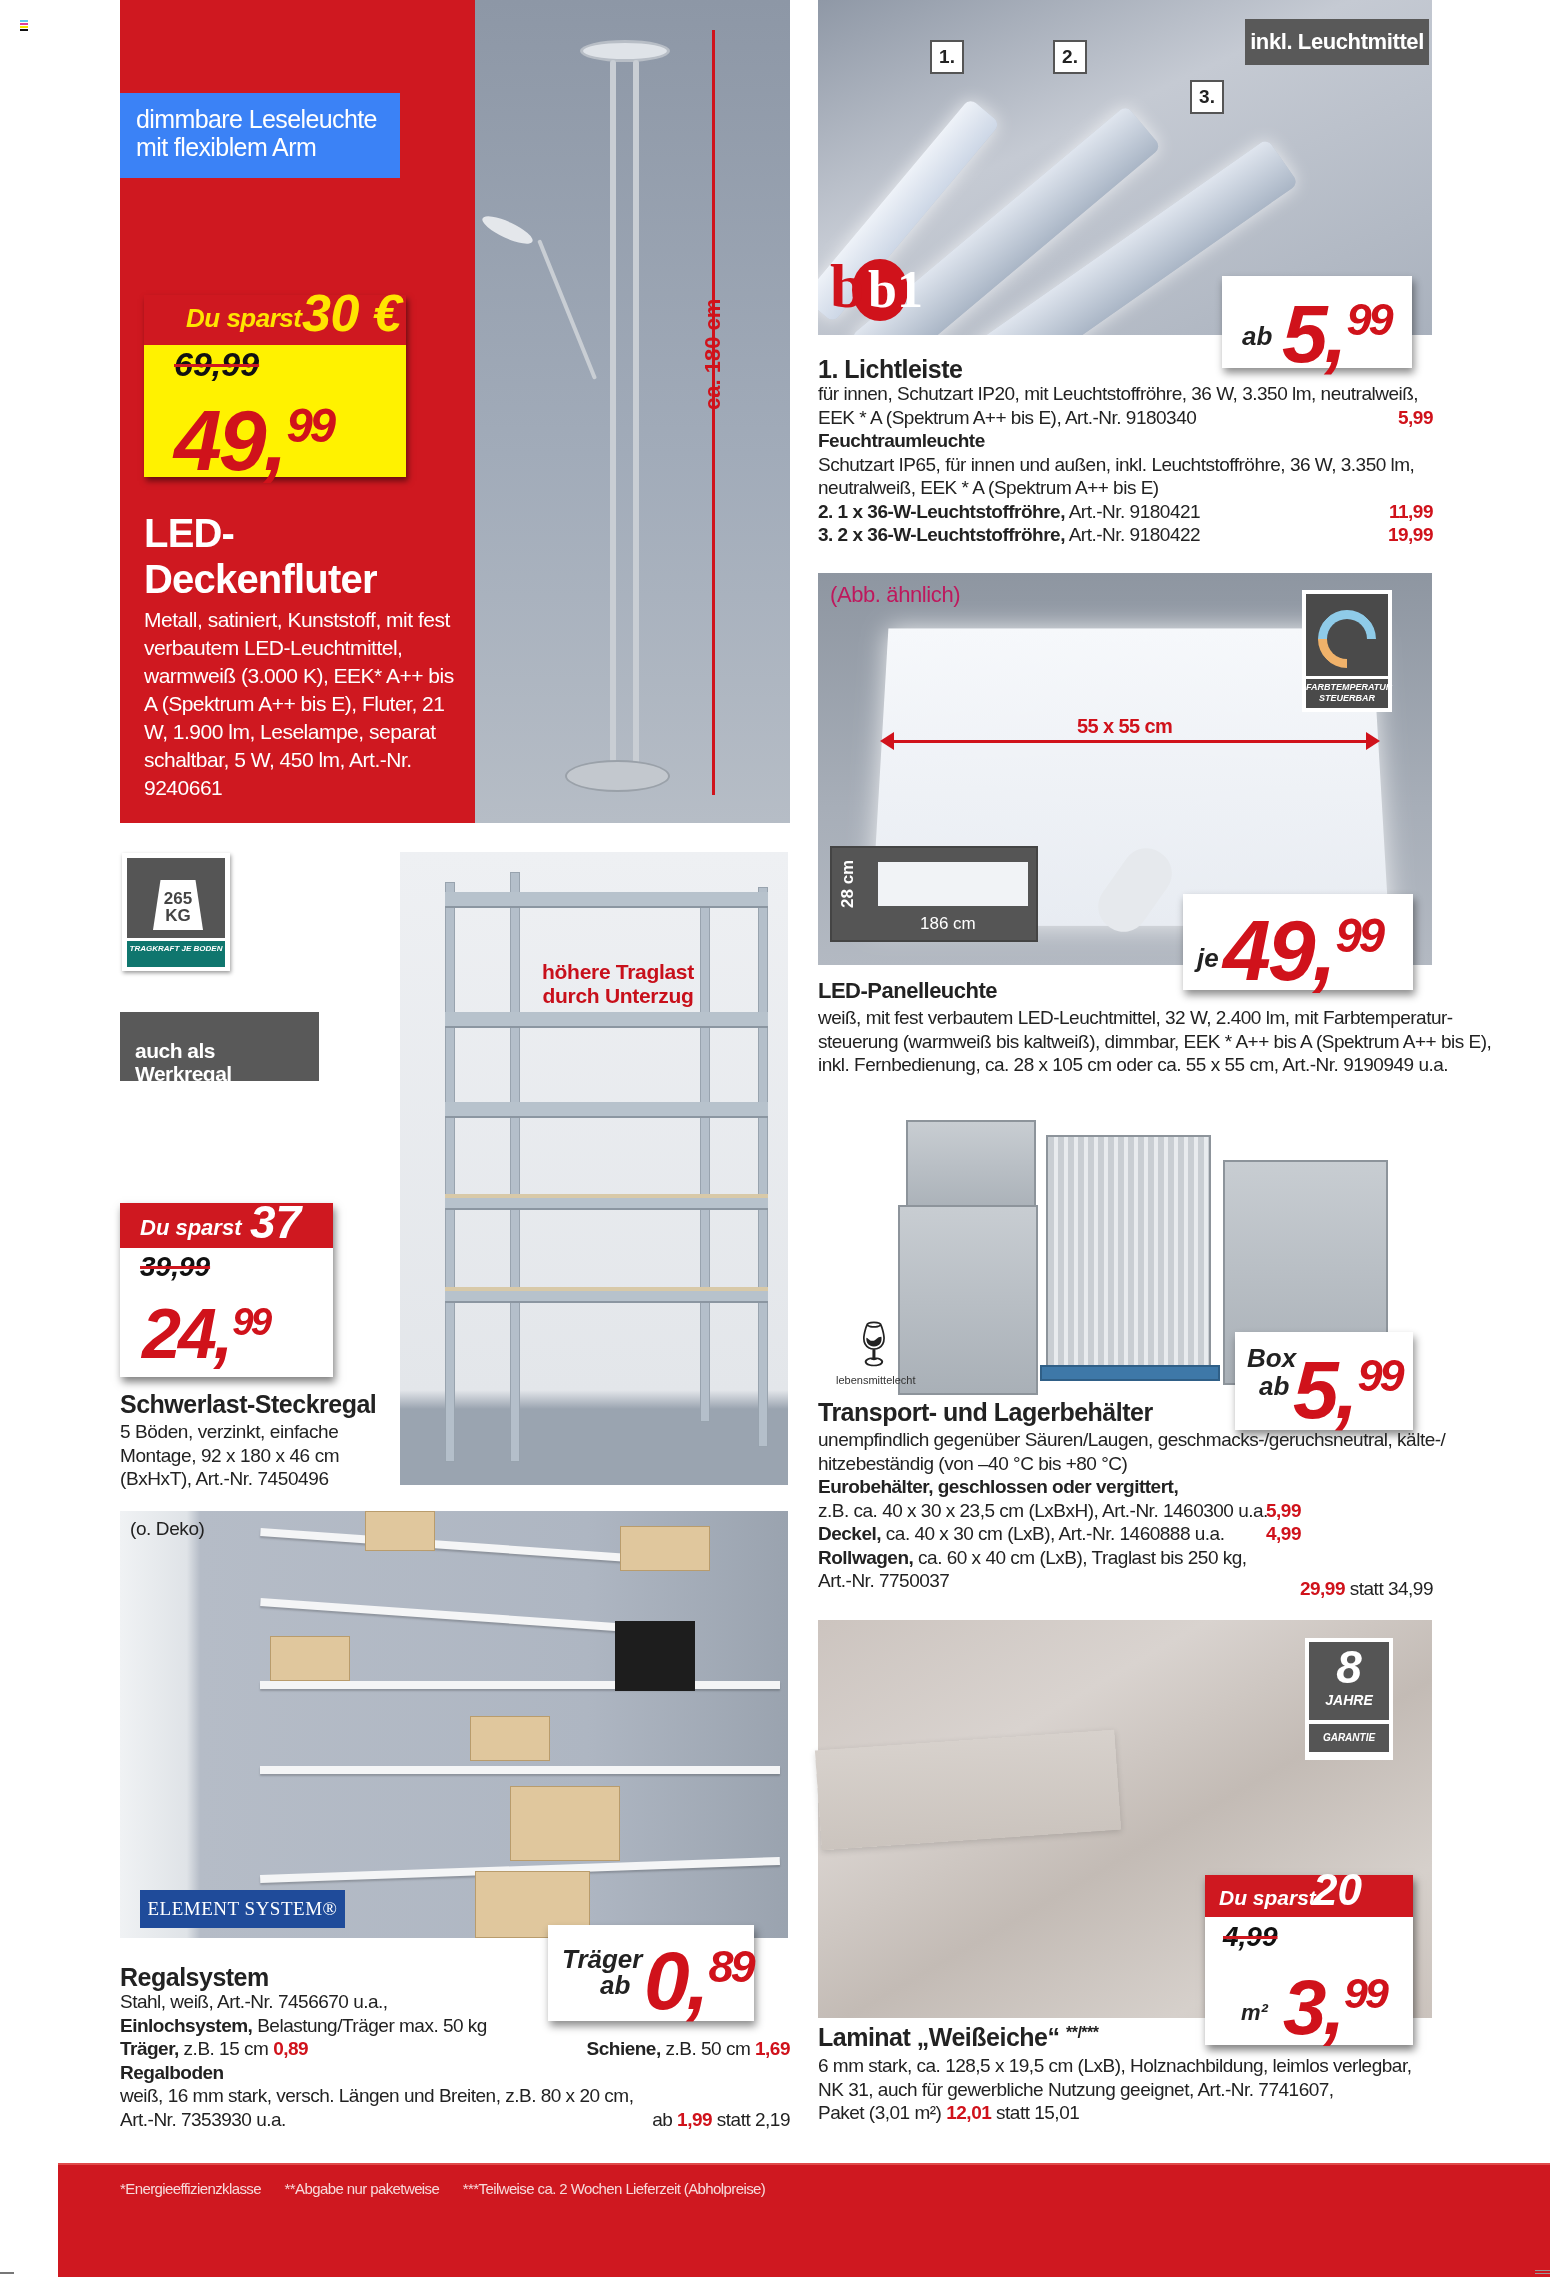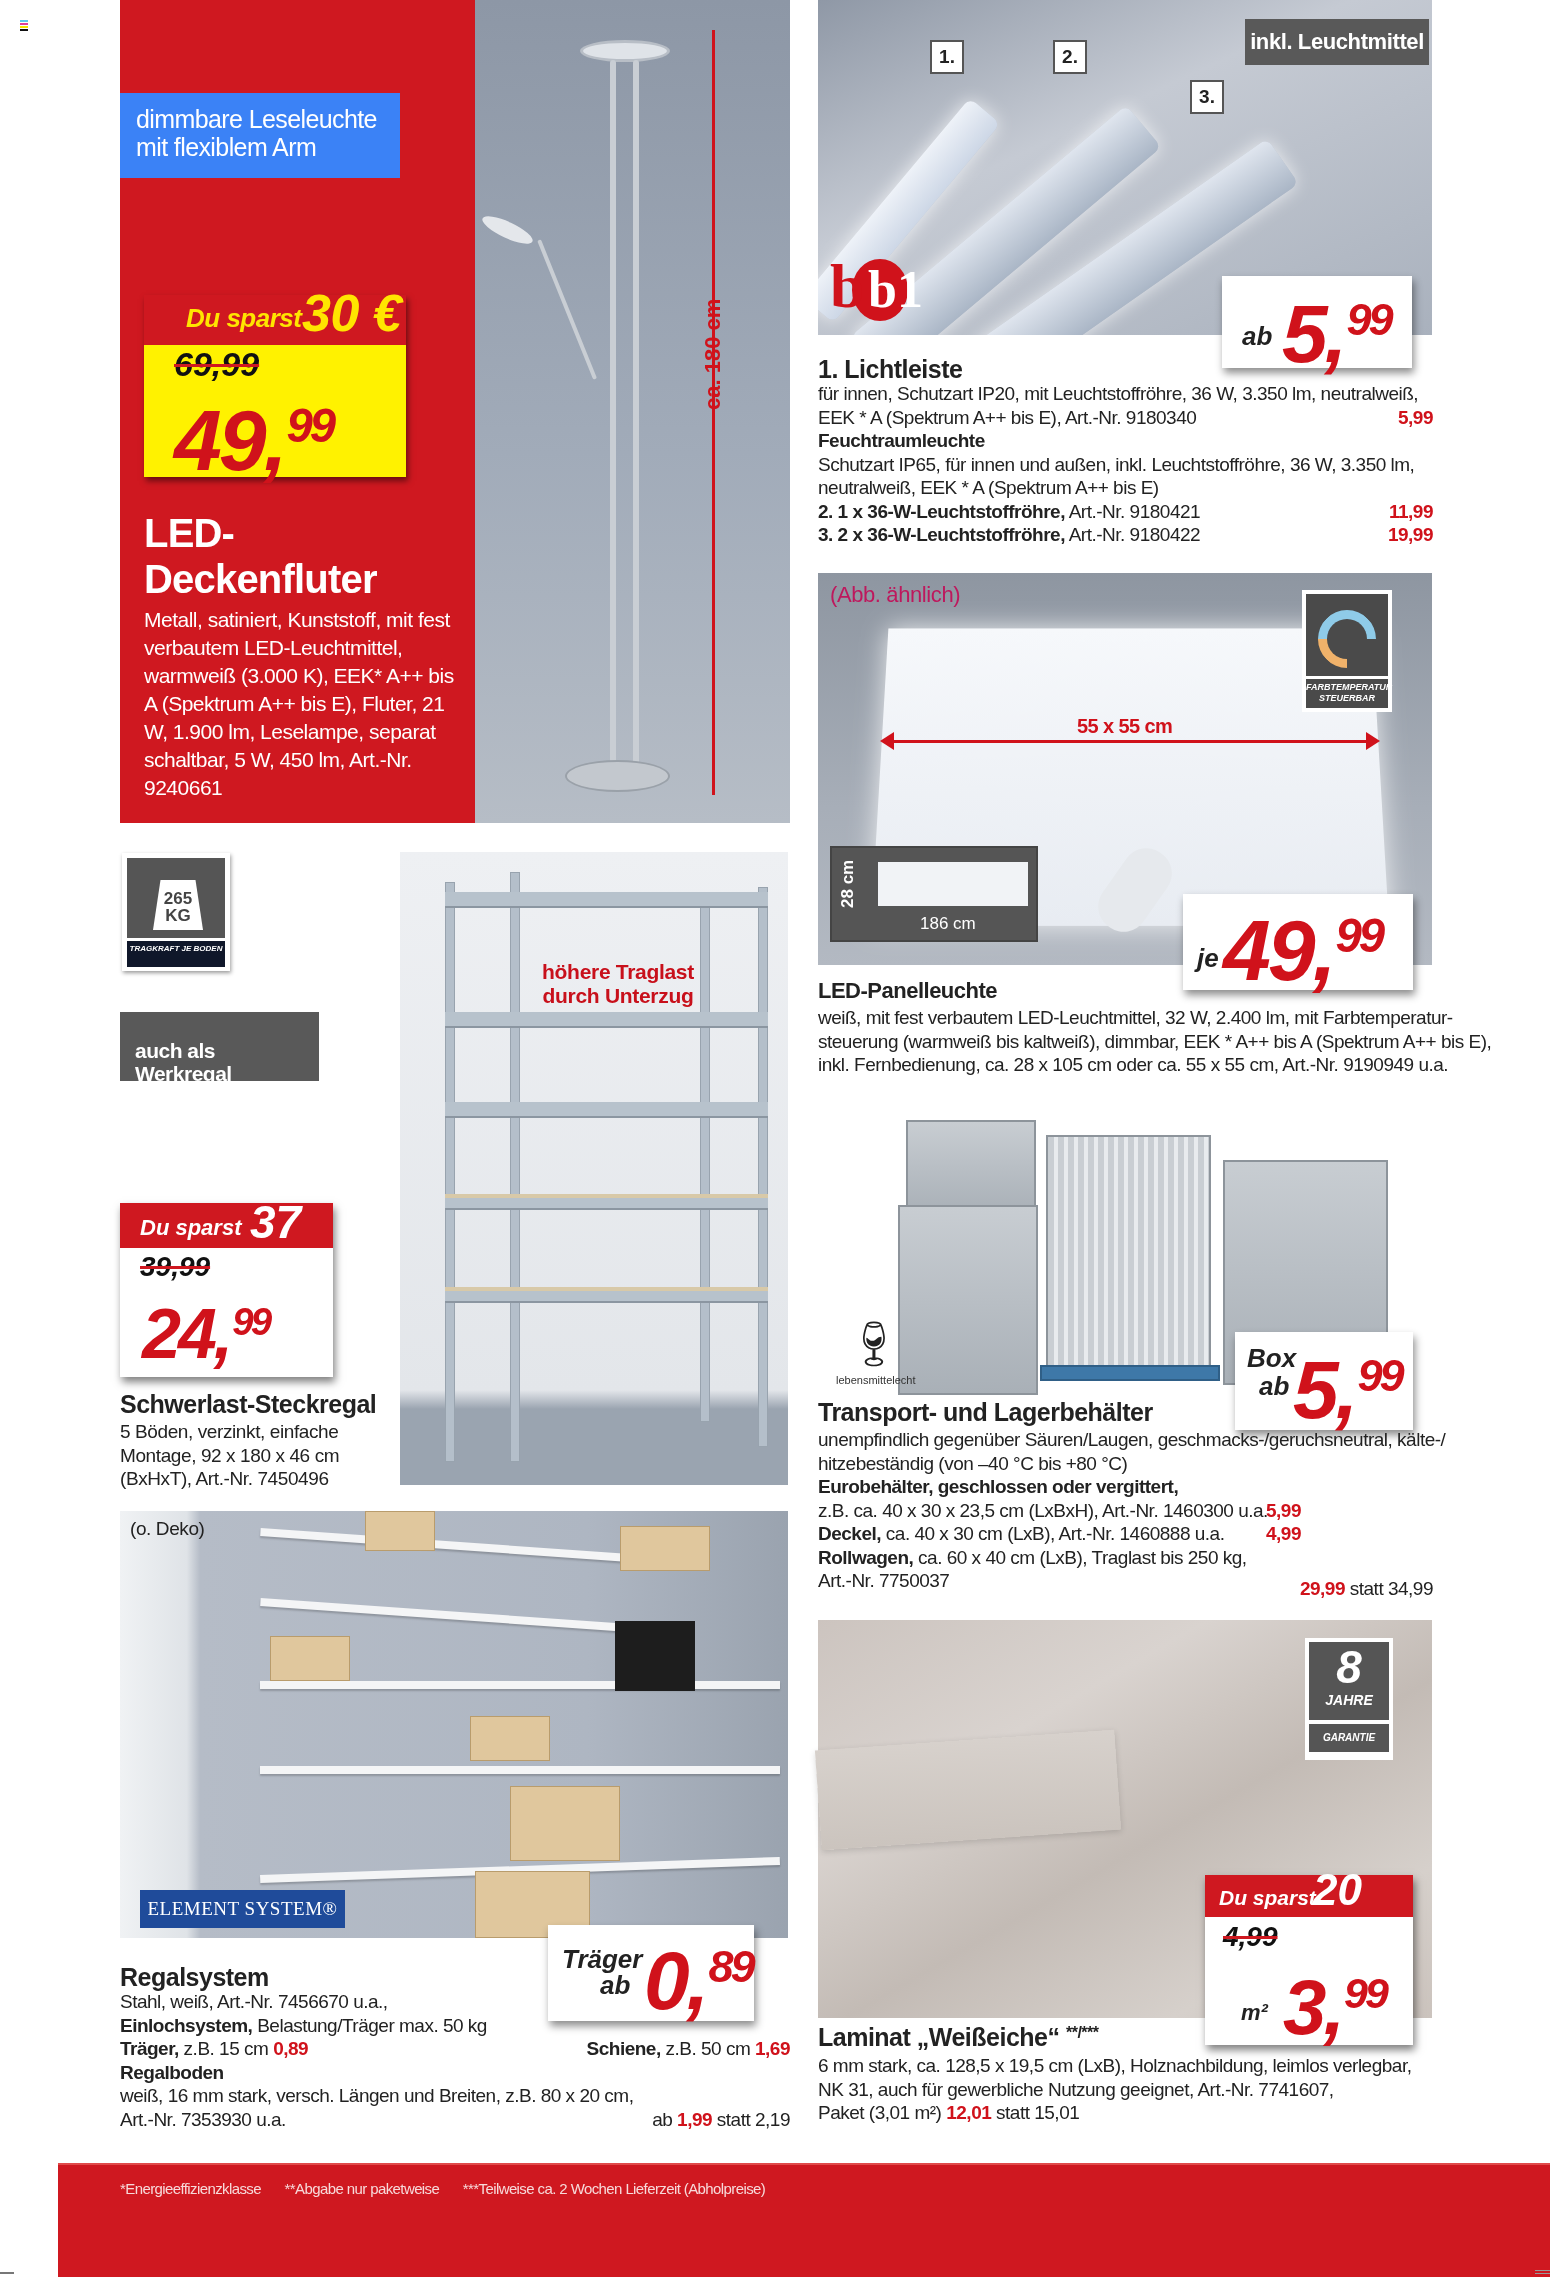--- a/index.html
+++ b/index.html
@@ -55,21 +55,21 @@
 #inset{left:830px;top:846px;width:208px;height:96px;background:#555;border:2px solid #444}
 #inset .pan{position:absolute;left:46px;top:14px;width:150px;height:44px;background:#f1f3f6}
 #inset .h{position:absolute;left:6px;top:60px;transform:rotate(-90deg);transform-origin:left top;color:#fff;font-weight:bold;font-size:17px}
 #inset .w{position:absolute;left:88px;top:66px;color:#fff;font-size:17px}
 #remote{left:1110px;top:845px;width:50px;height:90px;background:#e6e9ed;border-radius:24px;transform:rotate(35deg)}
 #panel-title{left:818px;top:978px;font-size:22px;font-weight:bold;letter-spacing:-0.5px}
 
 #kg-badge{left:122px;top:853px;width:108px;height:118px;background:#fff;box-shadow:1px 2px 4px rgba(0,0,0,.4);padding:5px}
 #kg-badge .top{background:#555;height:80px;position:relative}
 #kg-badge .wt{position:absolute;left:26px;top:22px;width:50px;height:50px;background:#fff;clip-path:polygon(15% 0,85% 0,100% 100%,0 100%);text-align:center;font-weight:bold;font-size:17px;line-height:17px;padding-top:10px;color:#444}
-#kg-badge .bot{background:#0f172a;height:26px;margin-top:3px;color:#fff;font-size:8px;font-weight:bold;font-style:italic;text-align:center;line-height:11px;padding-top:2px}
+#kg-badge .bot{background:#0f766e;height:26px;margin-top:3px;color:#fff;font-size:8px;font-weight:bold;font-style:italic;text-align:center;line-height:11px;padding-top:2px}
 #werk-tag{left:120px;top:1012px;width:199px;height:69px;background:#595959;color:#fff;font-size:21px;font-weight:bold;line-height:23px;padding:27px 15px;letter-spacing:-0.5px}
 #shelf-photo{left:400px;top:852px;width:388px;height:633px;background:linear-gradient(180deg,#eef0f3 0%,#e3e6ea 85%,#9aa4b0 88%,#9aa4b0 100%)}
 .sh-post{position:absolute;width:10px;background:#b4bfca;border:1px solid #98a3ae}
 .sh-board{position:absolute;height:16px;background:#b7c2cc;border-bottom:2px solid #8b96a1}
 #shelf-note{left:528px;top:960px;color:#c8101b;font-weight:bold;font-size:21px;line-height:24px;text-align:center;width:180px;letter-spacing:-0.3px}
 #badge2{left:120px;top:1203px;width:213px;height:174px;background:#fff;box-shadow:2px 5px 8px rgba(0,0,0,.5)}
 #badge2 .hdr{height:45px;background:#cf1820;color:#fff;font-weight:bold;font-style:italic;padding:12px 0 0 20px;font-size:22px}
 #badge2 .hdr .big{font-size:46px;position:absolute;left:130px;top:-8px}
 #regal-title{left:120px;top:1390px;font-size:25px;font-weight:bold;letter-spacing:-0.5px}
 #regal-desc{left:120px;top:1420px;font-size:19px;line-height:23.5px;width:280px;letter-spacing:-0.4px}

